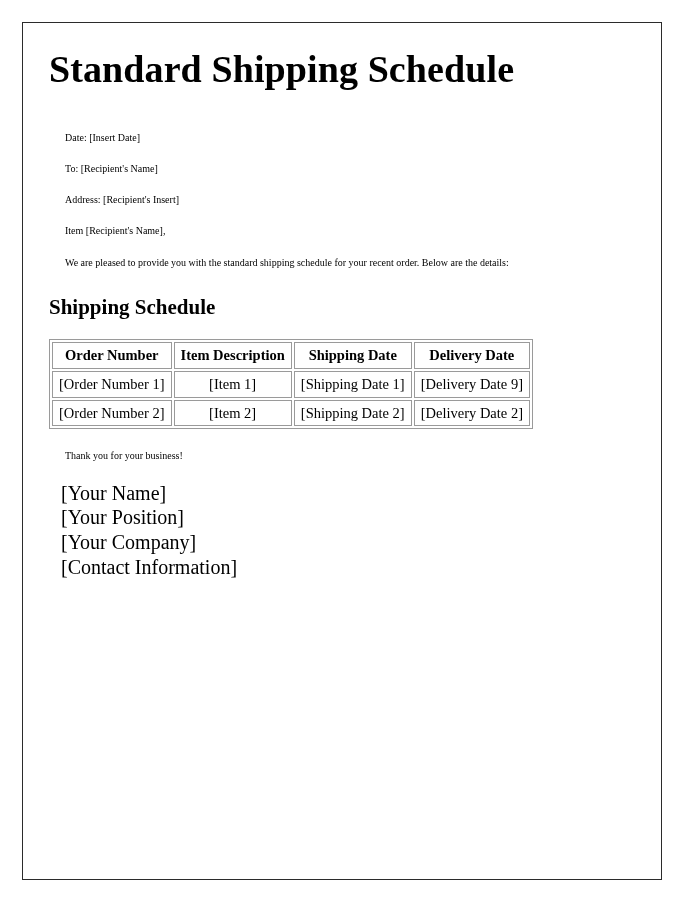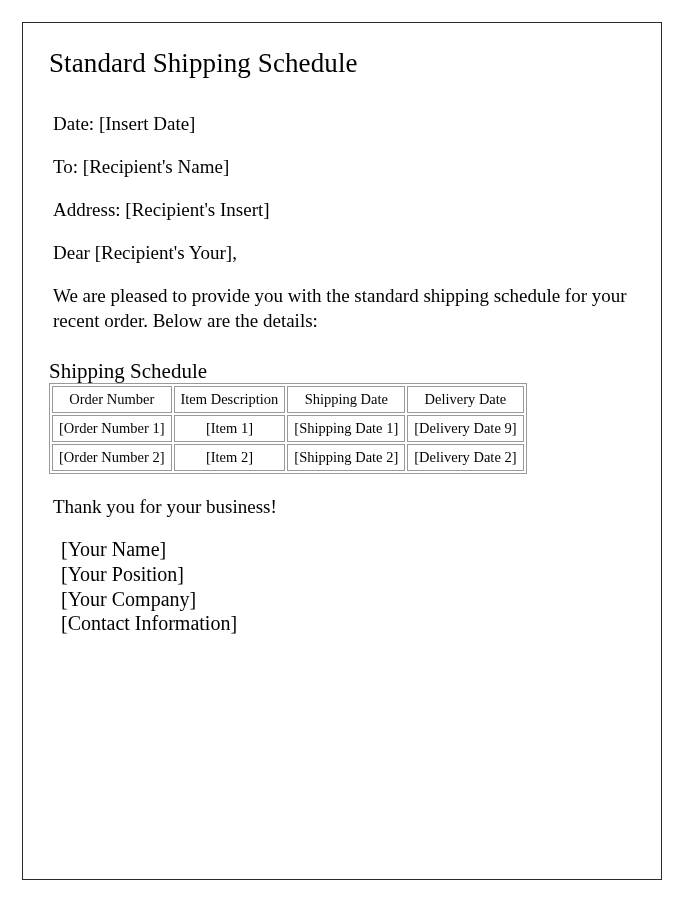--- a/index.html
+++ b/index.html
@@ -25,38 +25,38 @@
     border: 1px solid #2b2b2b;
     box-sizing: border-box;
     background: #ffffff;
   }
 
   .page-content {
     padding: 26px 26px 0 26px;
   }
 
   .doc-title {
-    font-size: 27px;
-    font-weight: normal;
+    font-size: 38px;
+    font-weight: bold;
     line-height: 1.1;
-    margin: 0 0 32px 0;
+    margin: 0 0 40px 0;
     letter-spacing: 0.1px;
   }
 
   .section-heading {
     font-size: 21px;
-    font-weight: normal;
+    font-weight: bold;
     line-height: 1.15;
-    margin: 26px 0 0 0;
+    margin: 26px 0 20px 0;
   }
 
   .para {
-    font-size: 19px;
+    font-size: 10px;
     line-height: 1.32;
-    margin: 0 0 18px 4px;
+    margin: 0 0 18px 16px;
     max-width: 578px;
   }
 
   .signature-block {
     font-size: 20px;
     line-height: 1.24;
     margin: 12px;
     font-family: Liberation Serif, serif;
   }
 
@@ -72,41 +72,41 @@
 
   .schedule-table th,
   .schedule-table td {
     border: 1px solid #9a9a9a;
     padding: 3px 6px;
     line-height: 1.3;
     white-space: nowrap;
   }
 
   .schedule-table th {
-    font-weight: normal;
+    font-weight: bold;
     text-align: center;
   }
 
   .schedule-table td {
     text-align: center;
   }
 </style>
 </head>
 <body>
 
 <div class="page-frame">
   <div class="page-content">
 
     <h1 class="doc-title">Standard Shipping Schedule</h1>
 
     <p class="para">Date: [Insert Date]</p>
     <p class="para">To: [Recipient's Name]</p>
     <p class="para">Address: [Recipient's Insert]</p>
 
-    <p class="para">Dear [Recipient's Your],</p>
+    <p class="para">Item [Recipient's Name],</p>
 
     <p class="para">We are pleased to provide you with the standard shipping schedule for your recent order. Below are the details:</p>
 
     <h2 class="section-heading">Shipping Schedule</h2>
 
     <table class="schedule-table">
       <thead>
         <tr>
           <th>Order Number</th>
           <th>Item Description</th>

